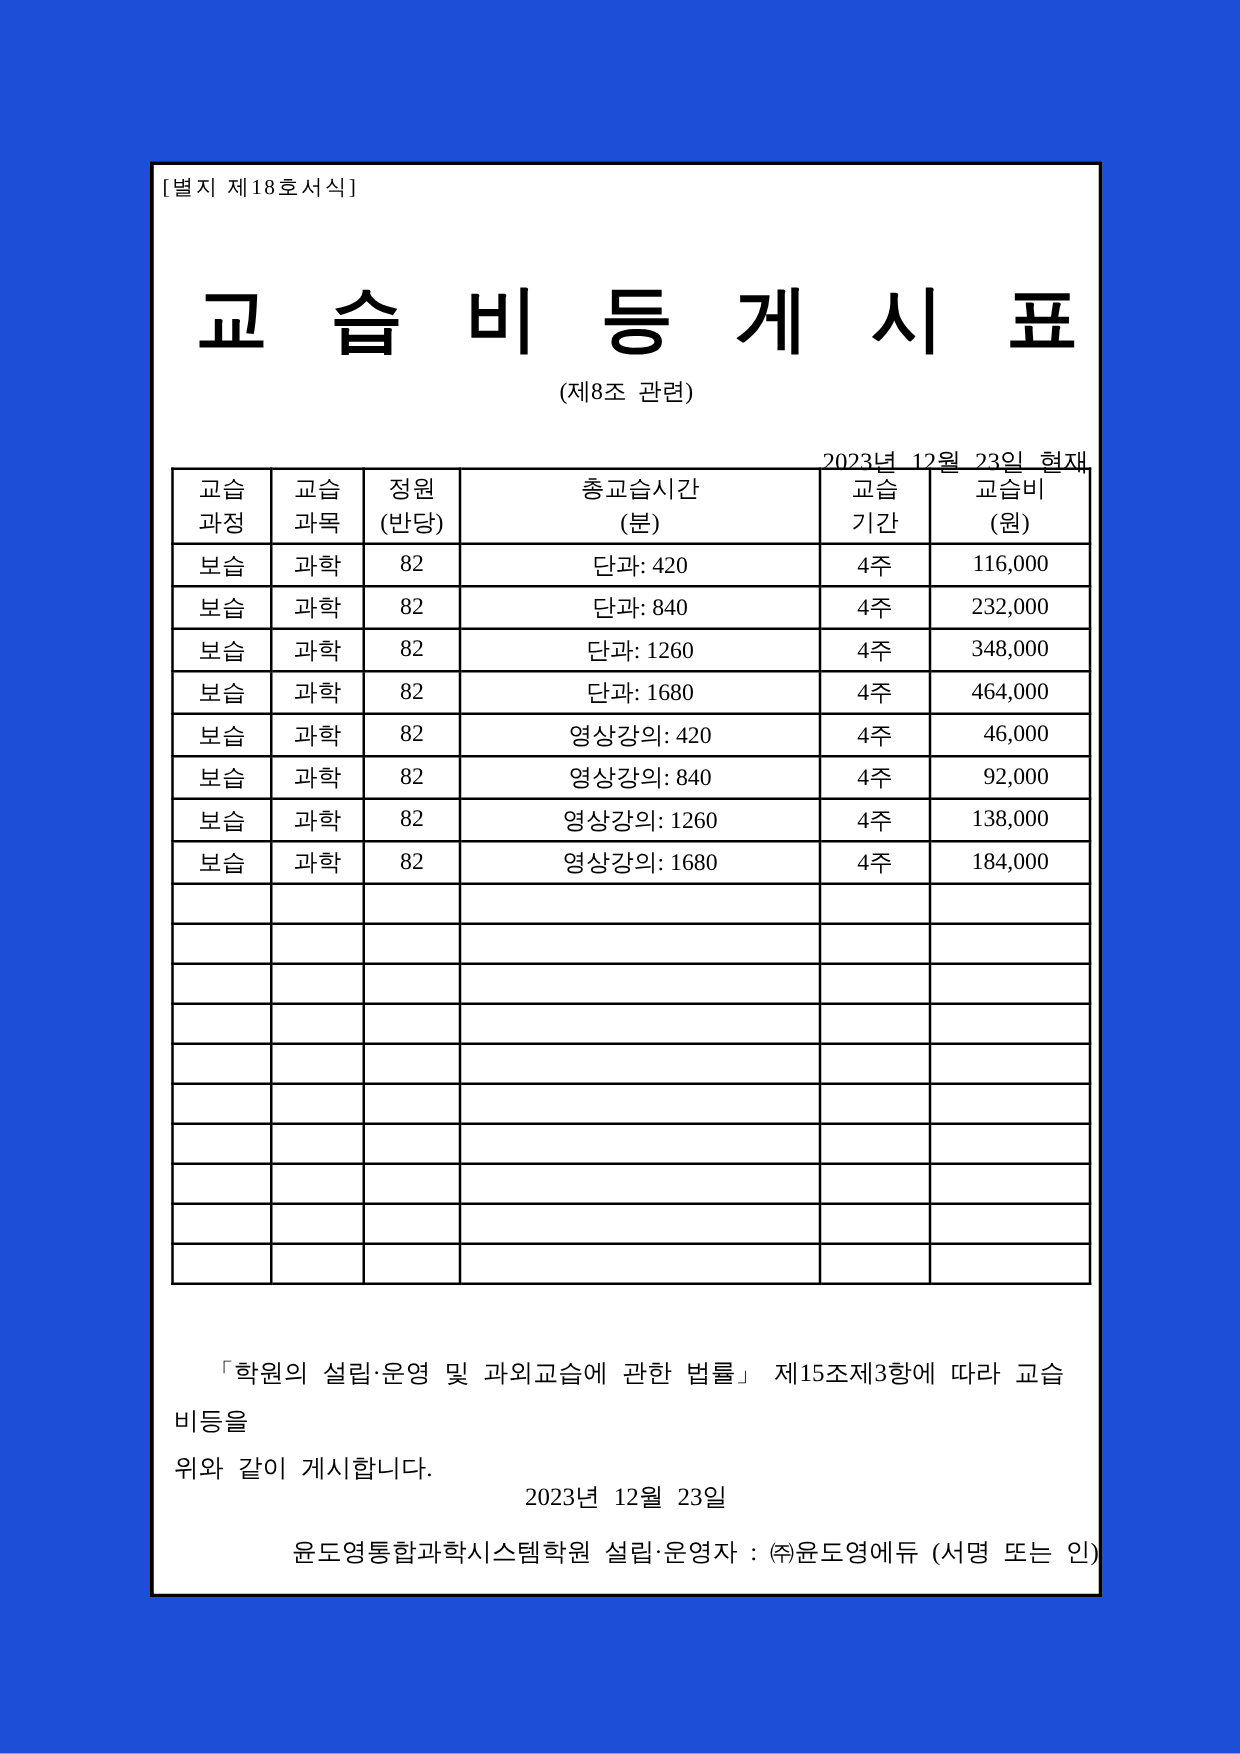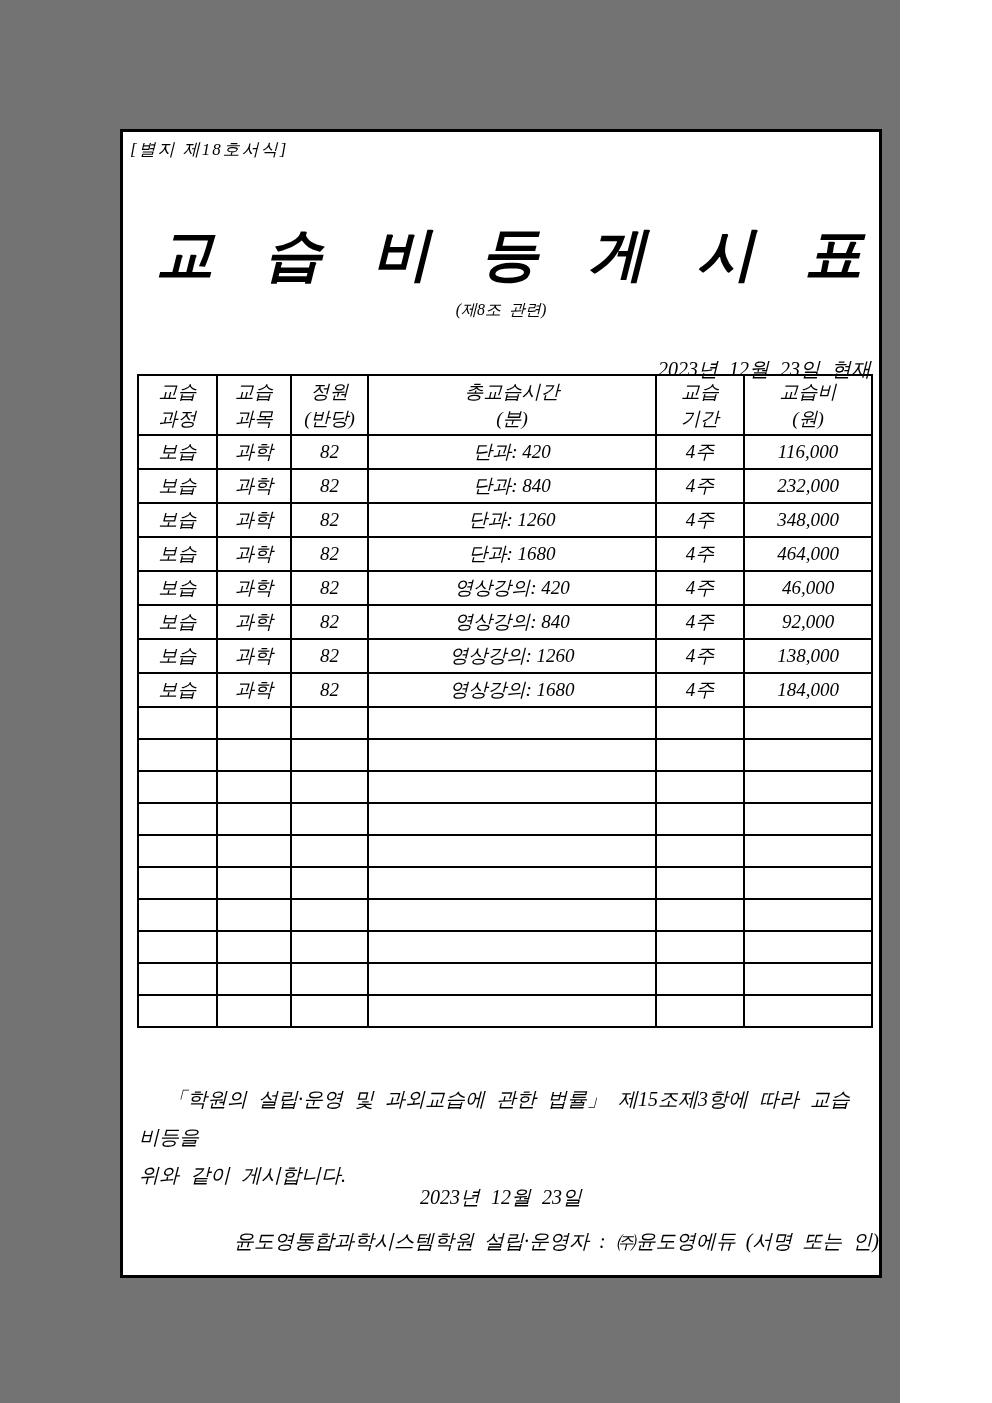--- a/index.html
+++ b/index.html
@@ -2,21 +2,21 @@
 <html><head>
 <meta charset="utf-8">
 <style>
   * { box-sizing: border-box; margin: 0; padding: 0; }
   html, body {
     width: 992px; height: 1403px;
     background: #ffffff;
     font-family: "Liberation Serif", serif;
     color: #000000;
   }
-  .canvas { position: relative; width: 900px; height: 1403px; background: #737373; font-style: italic; }
+  .canvas { position: relative; width: 992px; height: 1403px; background: #1d4ed8; }
   .sheet {
     position: absolute;
     left: 120px; top: 129px;
     width: 762px; height: 1149px;
     border: 3px solid #000000;
     background: #ffffff;
   }
   .form-label {
     position: absolute; left: 7px; top: 6px;
     font-size: 17px; letter-spacing: 2px;
@@ -25,21 +25,21 @@
     position: absolute; left: 0; top: 84px; width: 100%;
     text-align: center;
     font-family: "Liberation Sans", sans-serif;
     font-size: 58px; font-weight: bold;
     letter-spacing: 12px; word-spacing: 10px;
     white-space: nowrap;
     padding-left: 29px;
   }
   .subtitle {
     position: absolute; left: 0; top: 168px; width: 100%;
-    text-align: center; font-size: 16px; word-spacing: 4px;
+    text-align: center; font-size: 19px; word-spacing: 4px;
   }
   .asof {
     position: absolute; left: 14px; top: 224px; width: 734px;
     text-align: right; font-size: 20px; word-spacing: 6px;
   }
   table.fee-table {
     position: absolute; left: 14px; top: 242px;
     width: 734px;
     border-collapse: collapse;
     table-layout: fixed;
@@ -49,21 +49,21 @@
     font-size: 19px;
     font-weight: normal;
     text-align: center;
     vertical-align: middle;
     overflow: hidden;
     white-space: nowrap;
   }
   .fee-table thead th { height: 60px; line-height: 27px; }
   .fee-table tbody td { height: 34px; }
   .fee-table tbody tr.empty-row td { height: 32px; }
-  .fee-table td.col-fee { text-align: center; }
+  .fee-table td.col-fee { text-align: right; padding-right: 32px; }
   .statement {
     position: absolute; left: 16px; top: 948px; width: 722px;
     font-size: 20px; line-height: 38px;
     word-spacing: 6px;
     text-indent: 28px;
   }
   .closing-date {
     position: absolute; left: 0; top: 1052px; width: 100%;
     text-align: center; font-size: 20px; word-spacing: 6px;
   }

